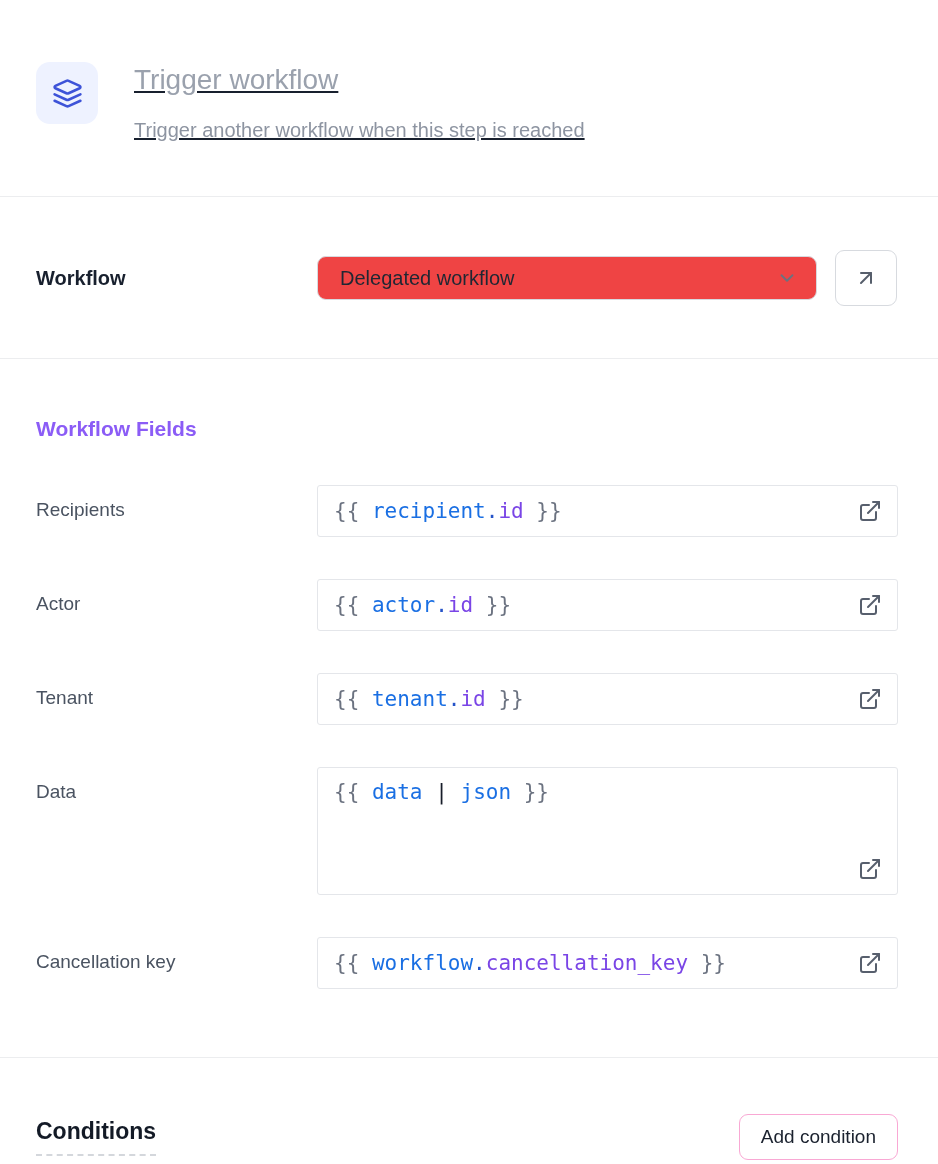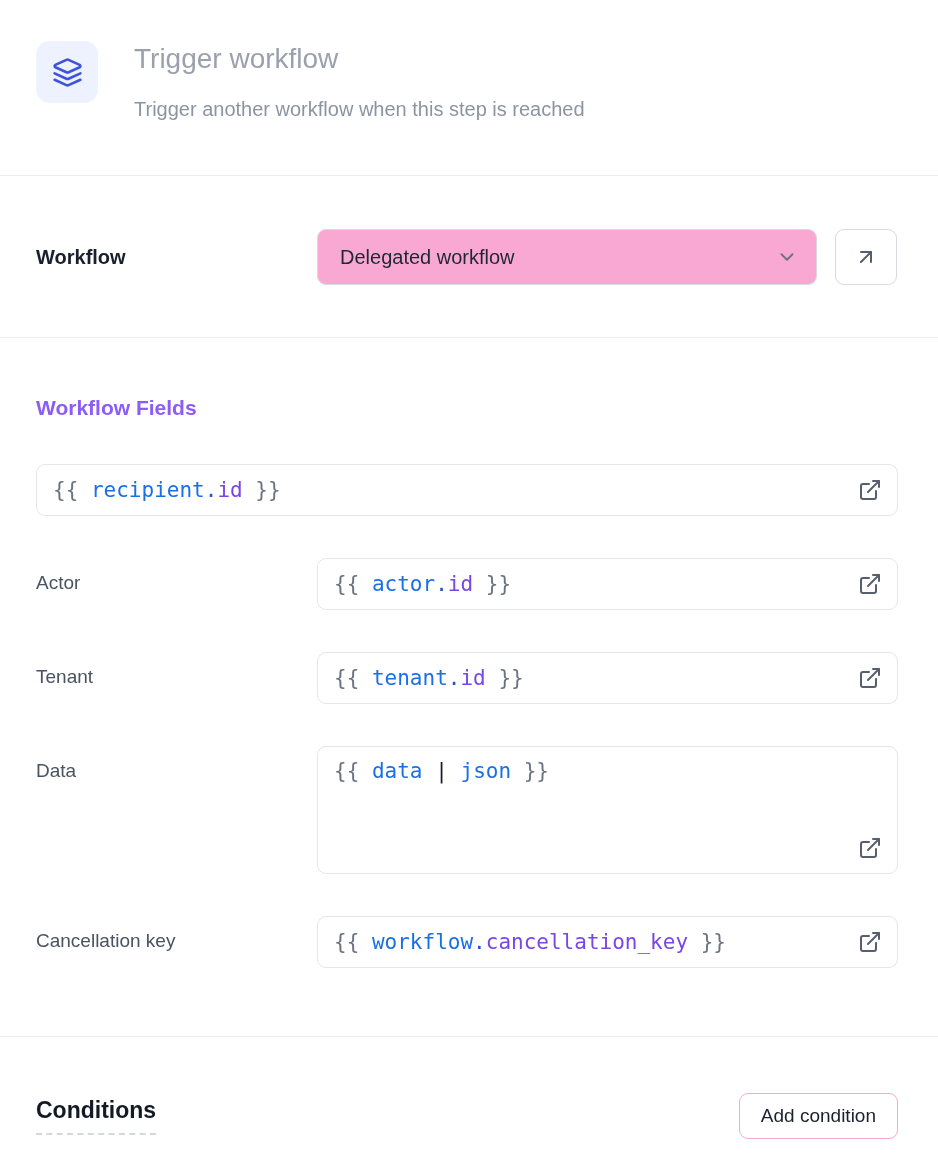--- a/index.html
+++ b/index.html
@@ -6,37 +6,37 @@
   html, body { width: 938px; height: 1164px; }
   body {
     background: #ffffff;
     font-family: "Liberation Sans", sans-serif;
     color: #18202e;
     overflow: hidden;
   }
   .divider { border: none; border-top: 1px solid #ecedef; }
 
   
-  .header { display: flex; align-items: flex-start; padding: 41px 40px 54px 36px; }
+  .header { display: flex; align-items: flex-start; padding: 62px 40px 54px 36px; text-decoration: underline; }
   .icon-box {
     width: 62px; height: 62px; border-radius: 14px;
     background: var(--icon-bg, #eef2ff);
     display: flex; align-items: center; justify-content: center;
     flex: none;
   }
   .icon-box svg { width: 31px; height: 31px; color: var(--icon-blue, #3d53d8); }
   .header-text { margin-left: 36px; }
   .title { font-size: 28px; line-height: 36px; font-weight: 400; color: #9aa1ad; }
   .subtitle { margin-top: 20px; font-size: 20px; line-height: 24px; color: #8d94a1; }
 
   
   .workflow-row { display: flex; align-items: center; padding: 53px 40px 52px 36px; }
   .row-label { width: 281px; flex: none; font-size: 20px; font-weight: 700; color: #18202e; }
   .select {
-    width: 500px; height: 56px; background: #f9a8d4;
+    width: 500px; height: 44px; background: #ef4444;
     border: 1px solid #d7dadf; border-radius: 9px;
     display: flex; align-items: center; justify-content: space-between;
     padding: 0 18px 0 22px; font-size: 20px; color: #1f2733; cursor: pointer;
   }
   .select svg { width: 22px; height: 22px; color: #6b7280; flex: none; }
   .icon-btn {
     width: 62px; height: 56px; margin-left: 18px; background: #fff;
     border: 1px solid #d7dadf; border-radius: 9px;
     display: flex; align-items: center; justify-content: center; cursor: pointer;
     color: #565e6b;
@@ -44,21 +44,21 @@
   .icon-btn svg { width: 24px; height: 24px; }
 
   
   .fields-section { padding: 58px 40px 52px 36px; }
   .fields-heading { font-size: 21px; font-weight: 700; color: #8b5cf6; margin-bottom: 44px; }
   .field-row { display: flex; margin-bottom: 42px; }
   .field-row:last-child { margin-bottom: 16px; }
   .field-label { width: 281px; flex: none; font-size: 19px; color: #4a5361; padding-top: 14px; }
   .field-input {
     position: relative; flex: 1; height: 52px; background: #fff;
-    border: 1px solid #e4e6ea; border-radius: 9px;
+    border: 1px solid #e4e6ea; border-radius: 3px;
     display: flex; align-items: center; padding: 0 56px 0 16px;
     cursor: text;
   }
   .field-input.multiline { height: 128px; align-items: flex-start; padding-top: 12px; }
   .code { font-family: "DejaVu Sans Mono", "Liberation Mono", monospace; font-size: 21px; white-space: pre; }
   .tok-brace { color: var(--code-brace, #6b7280); }
   .tok-var   { color: var(--code-var, #1a6fe3); }
   .tok-dot   { color: var(--code-dot, #2553c8); }
   .tok-prop  { color: var(--code-prop, #7a45e6); }
   .tok-pipe  { color: var(--code-pipe, #171d29); }
@@ -118,20 +118,21 @@
     </svg>
   </button>
 </div>
 
 <hr class="divider">
 
 <div class="fields-section">
   <div class="fields-heading">Workflow Fields</div>
   <div id="fields-container">
       <div class="field-row">
+        <div class="field-label">Recipients</div>
         <div class="field-input">
           <span class="code"><span class="tok-brace">{{ </span><span class="tok-var">recipient</span><span class="tok-dot">.</span><span class="tok-prop">id</span><span class="tok-brace"> }}</span></span>
           <button class="open-btn">
             <svg viewBox="0 0 24 24" fill="none" stroke="currentColor" stroke-width="2" stroke-linecap="round" stroke-linejoin="round">
               <path d="M18 13v6a2 2 0 0 1-2 2H5a2 2 0 0 1-2-2V8a2 2 0 0 1 2-2h6"></path>
               <polyline points="15 3 21 3 21 9"></polyline>
               <line x1="10" y1="14" x2="21" y2="3"></line>
             </svg>
           </button>
         </div>

